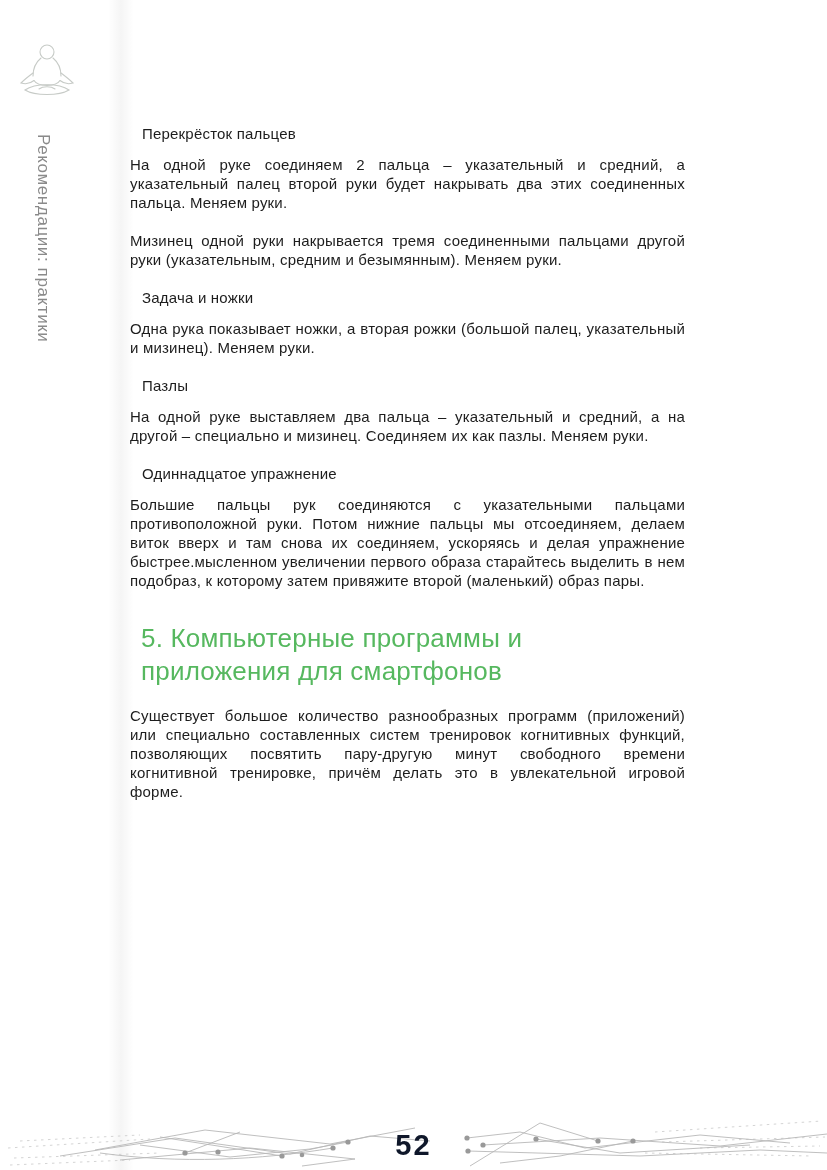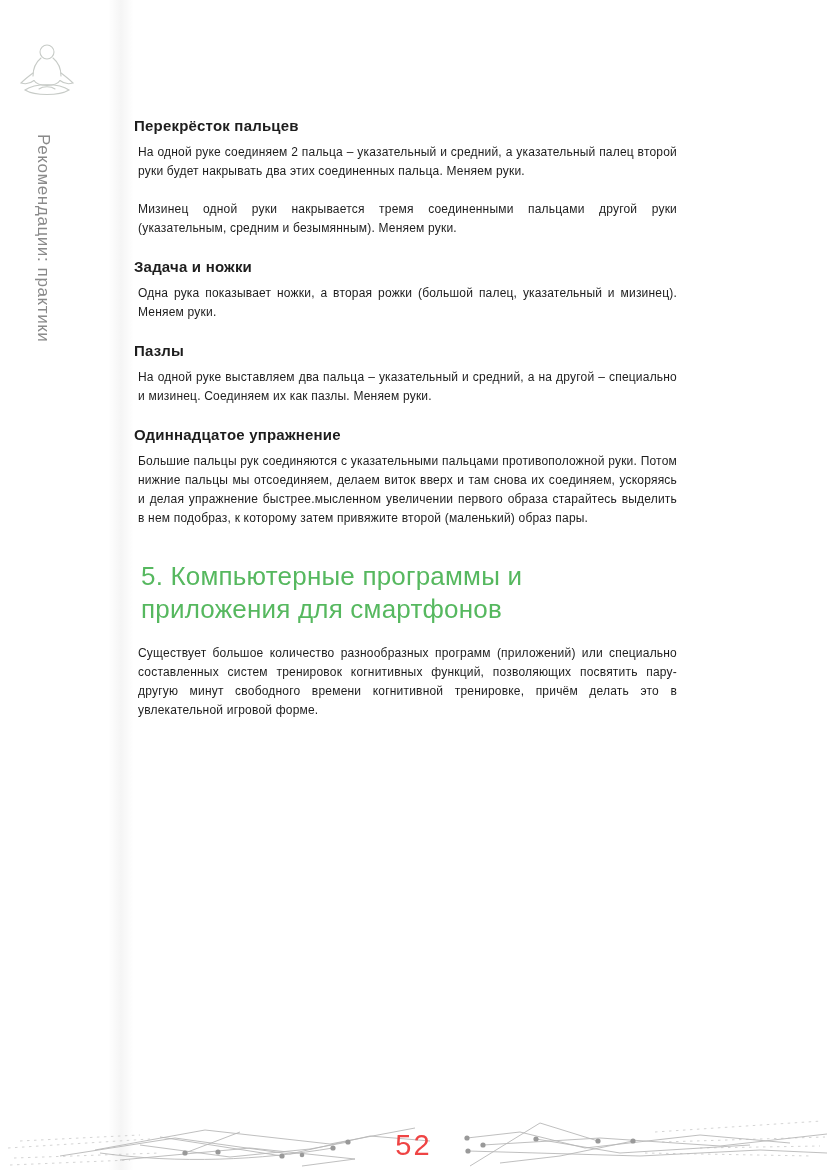--- a/index.html
+++ b/index.html
@@ -15,35 +15,35 @@
   
   .meditation { position:absolute; left:17px; top:42px; width:60px; height:62px; }
   .vlabel {
     position:absolute; left:53px; top:134px;
     transform:rotate(90deg); transform-origin:0 0;
     white-space:nowrap; font-size:17px; letter-spacing:0.6px; color:#8a8a8a;
   }
   
   .content { position:absolute; left:130px; top:112px; width:555px; color:#1d1d1d; }
   .section { margin:0 0 19px 0; }
-  .section h3 { margin:4px; font-size:15px; line-height:19px; font-weight:700; letter-spacing:0.2px; }
+  .section h3 { margin:12px; font-size:15px; line-height:19px; font-weight:400; letter-spacing:0.2px; }
   .section p, .chapter p {
-    margin:8px; font-size:12px; line-height:19px; letter-spacing:0.2px;
+    margin:0; font-size:15px; line-height:19px; letter-spacing:0.2px;
     text-align:justify;
   }
   .chapter-title {
     margin:32px 0 18px 11px; width:470px;
     color:#56b85f; font-size:26px; line-height:33px; font-weight:400; letter-spacing:0.2px;
   }
   .chapter p { margin-bottom:19px; }
   
   .footer-deco { position:absolute; left:0; bottom:0; width:827px; height:62px; }
   .page-number {
     position:absolute; left:0; right:0; bottom:8px; text-align:center;
-    font-size:29px; letter-spacing:2px; color:#ef4444;
+    font-size:29px; letter-spacing:2px; color:#0f172a;font-weight:bold;
   }
 </style>
 </head>
 <body>
 
 <div class="page">
   <div class="gutter"></div>
 
   <svg class="meditation" viewBox="0 0 60 62" fill="none" stroke="#c7cbc7" stroke-width="1.1" stroke-linecap="round">
     <circle cx="30" cy="10" r="7"></circle>

